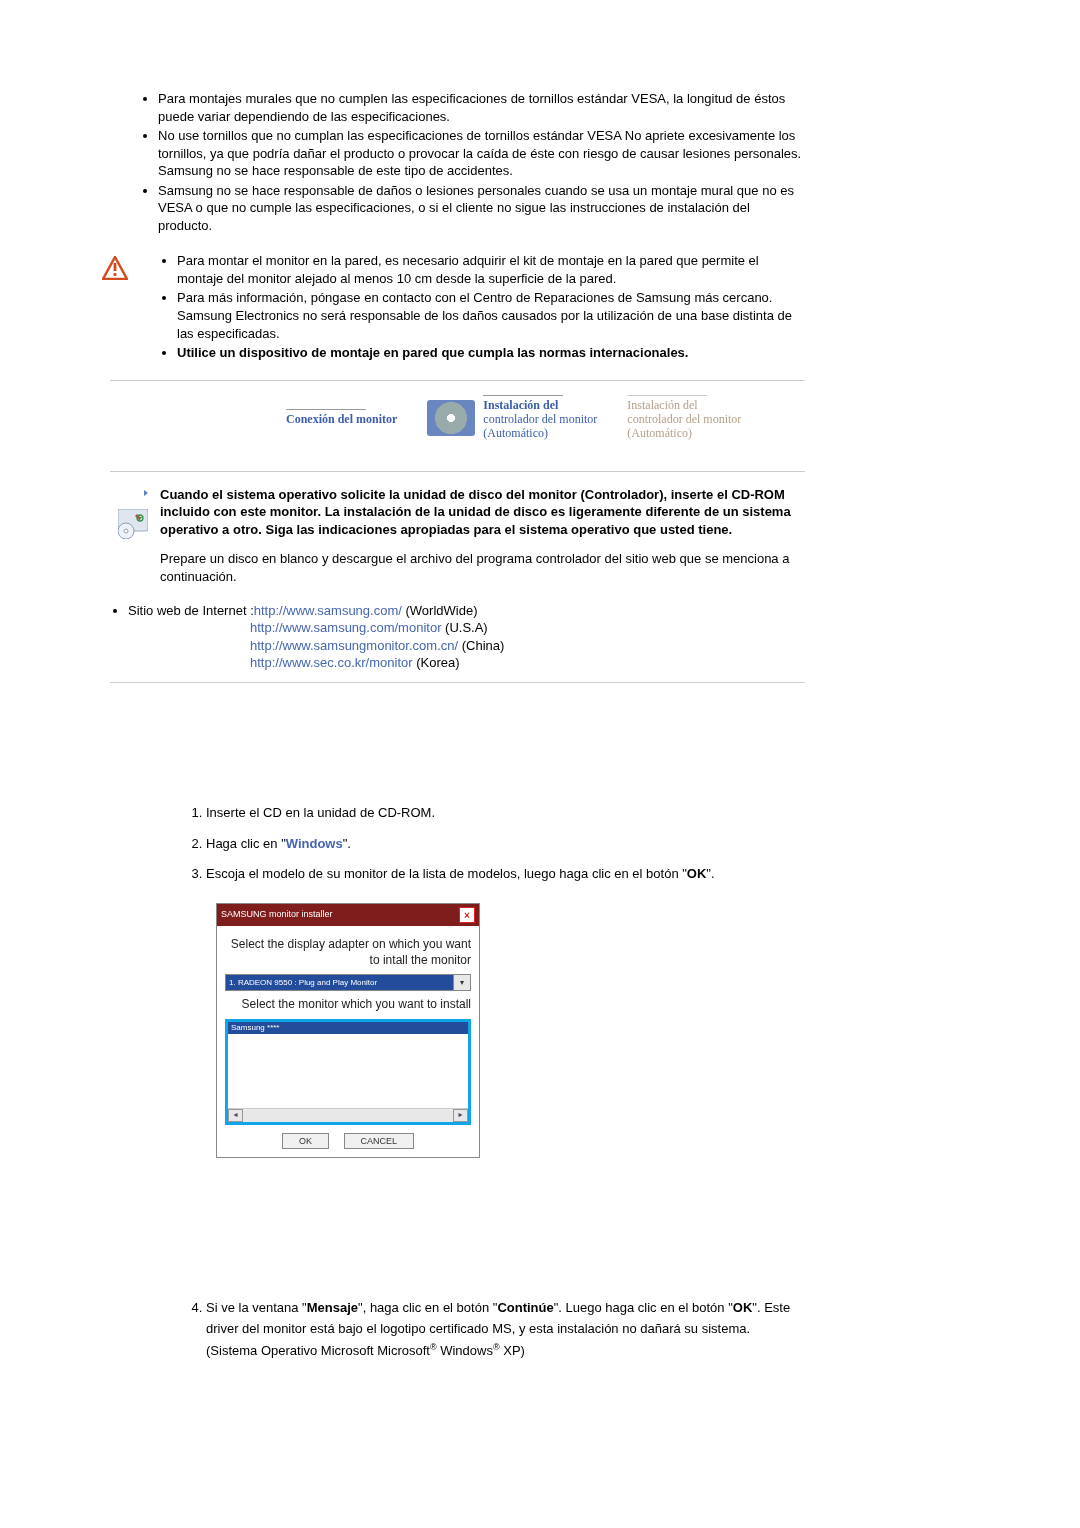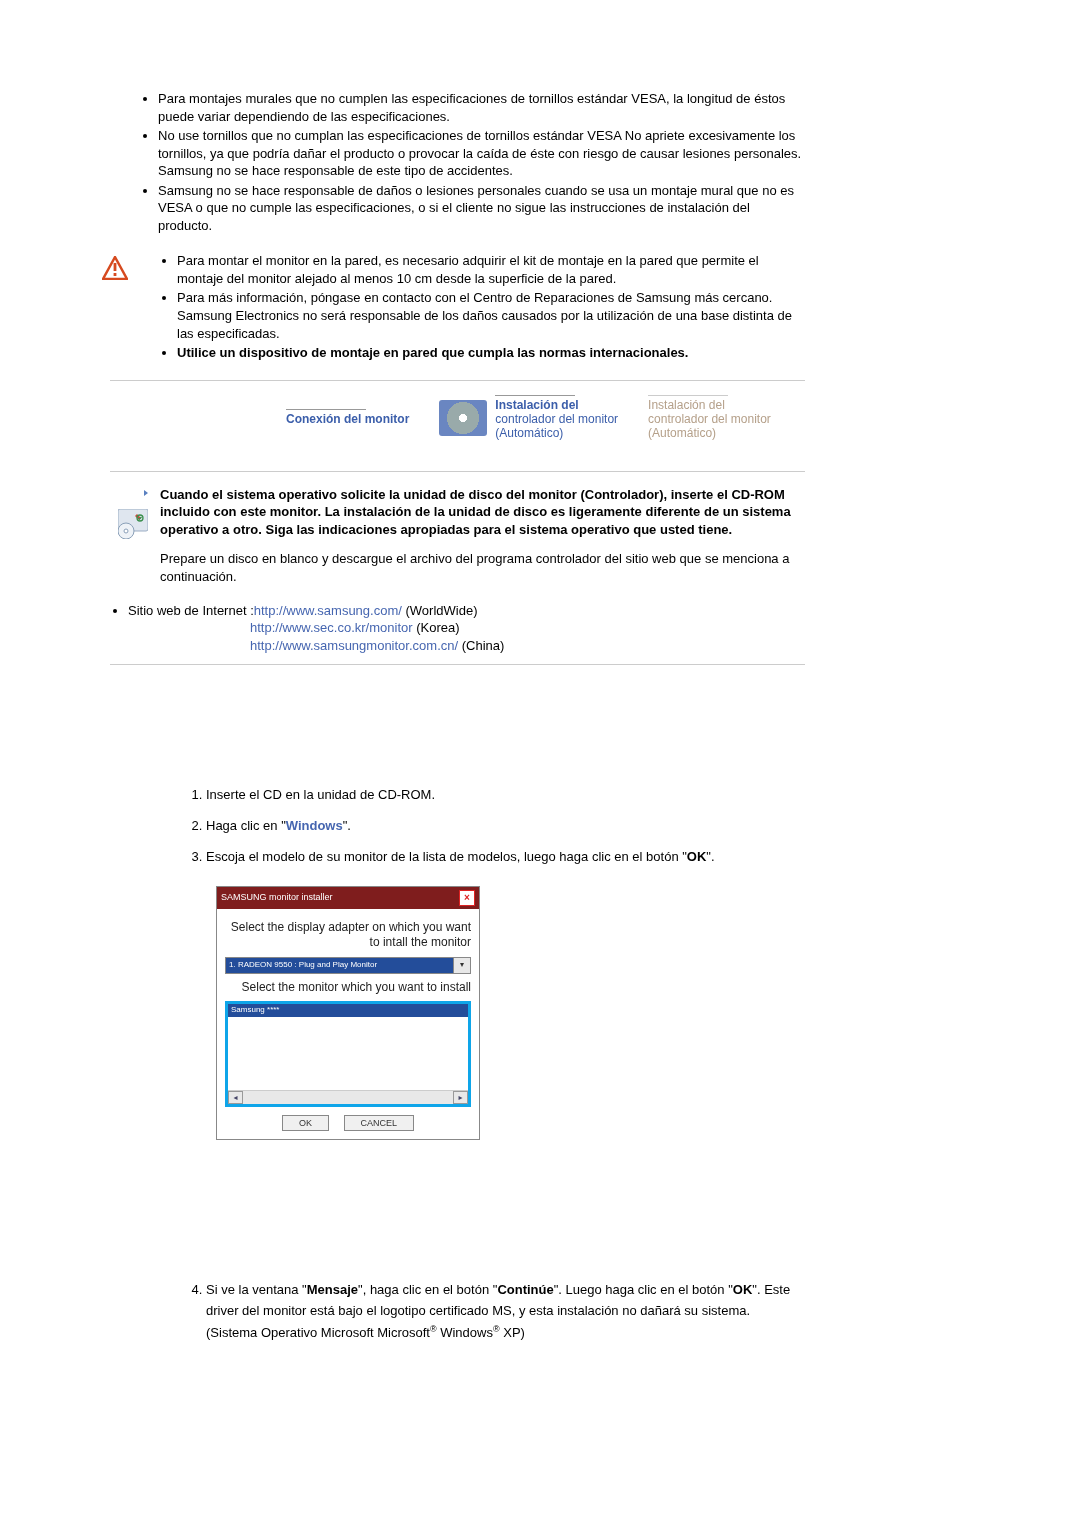--- a/index.html
+++ b/index.html
@@ -44,20 +44,21 @@
     display: flex;
     justify-content: flex-start;
     gap: 30px;
     margin: 14px 0 30px 120px;
     align-items: center;
   }
   .tab {
     display: flex;
     align-items: center;
     gap: 8px;
+    font-family: Liberation Serif, serif;
   }
   .tab-bar {
     width: 80px;
     height: 1px;
     background: #999;
     margin-bottom: 2px;
   }
   .tab-label {
     font-size: 12px;
     line-height: 1.2;
@@ -259,22 +260,23 @@
     <div class="sec-body">
       <p class="lead-bold">Cuando el sistema operativo solicite la unidad de disco del monitor (Controlador), inserte el CD-ROM incluido con este monitor. La instalación de la unidad de disco es ligeramente diferente de un sistema operativo a otro. Siga las indicaciones apropiadas para el sistema operativo que usted tiene.</p>
       <p>Prepare un disco en blanco y descargue el archivo del programa controlador del sitio web que se menciona a continuación.</p>
     </div>
   </div>
 
   <div class="url-list" style="margin-top:6px;">
     <ul class="bullets" style="padding-left:18px; margin-left:0;">
       <li>
         <span>Sitio web de Internet :</span><a class="link">http://www.samsung.com/</a><span> (WorldWide)</span>
+        <div class="indent"><a class="link">http://www.samsung.com/monitor</a><span> (U.S.A)</span></div>
+        <div class="indent"><a class="link">http://www.samsungmonitor.com.cn/</a><span> (China)</span></div>
         <div class="indent"><a class="link">http://www.sec.co.kr/monitor</a><span> (Korea)</span></div>
-        <div class="indent"><a class="link">http://www.samsungmonitor.com.cn/</a><span> (China)</span></div>
       </li>
     </ul>
   </div>
 
   <hr class="sep">
 
   <div class="sec-body">
     <ol class="steps">
       <li>Inserte el CD en la unidad de CD-ROM.</li>
       <li>

